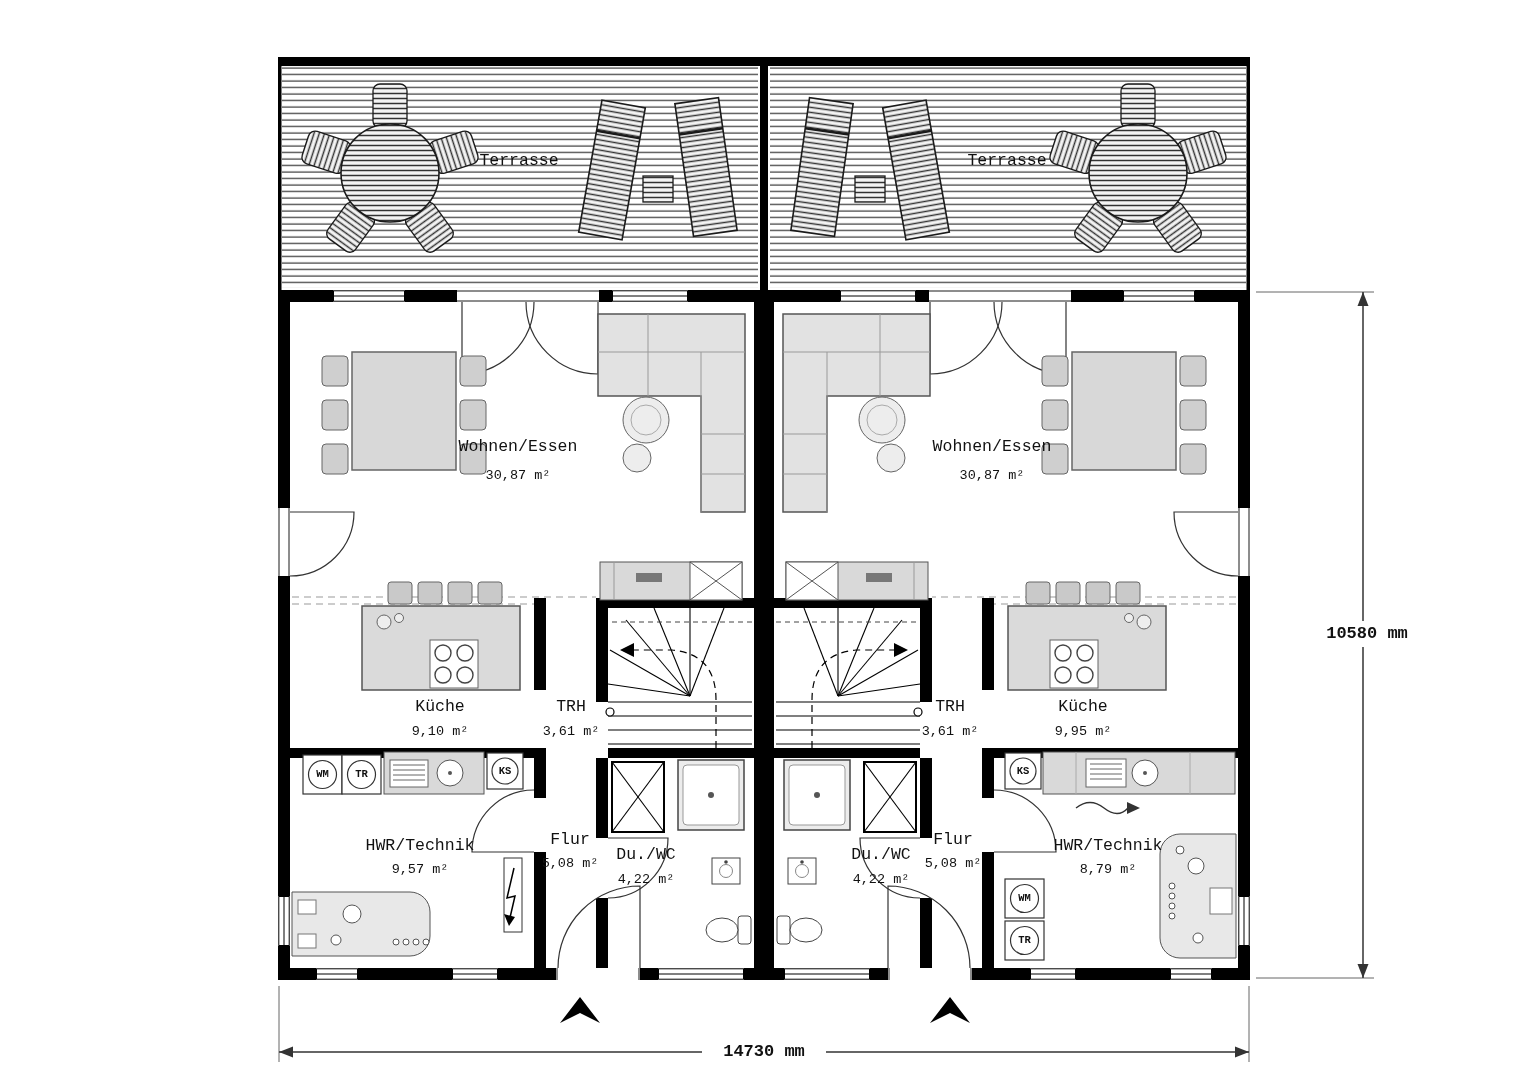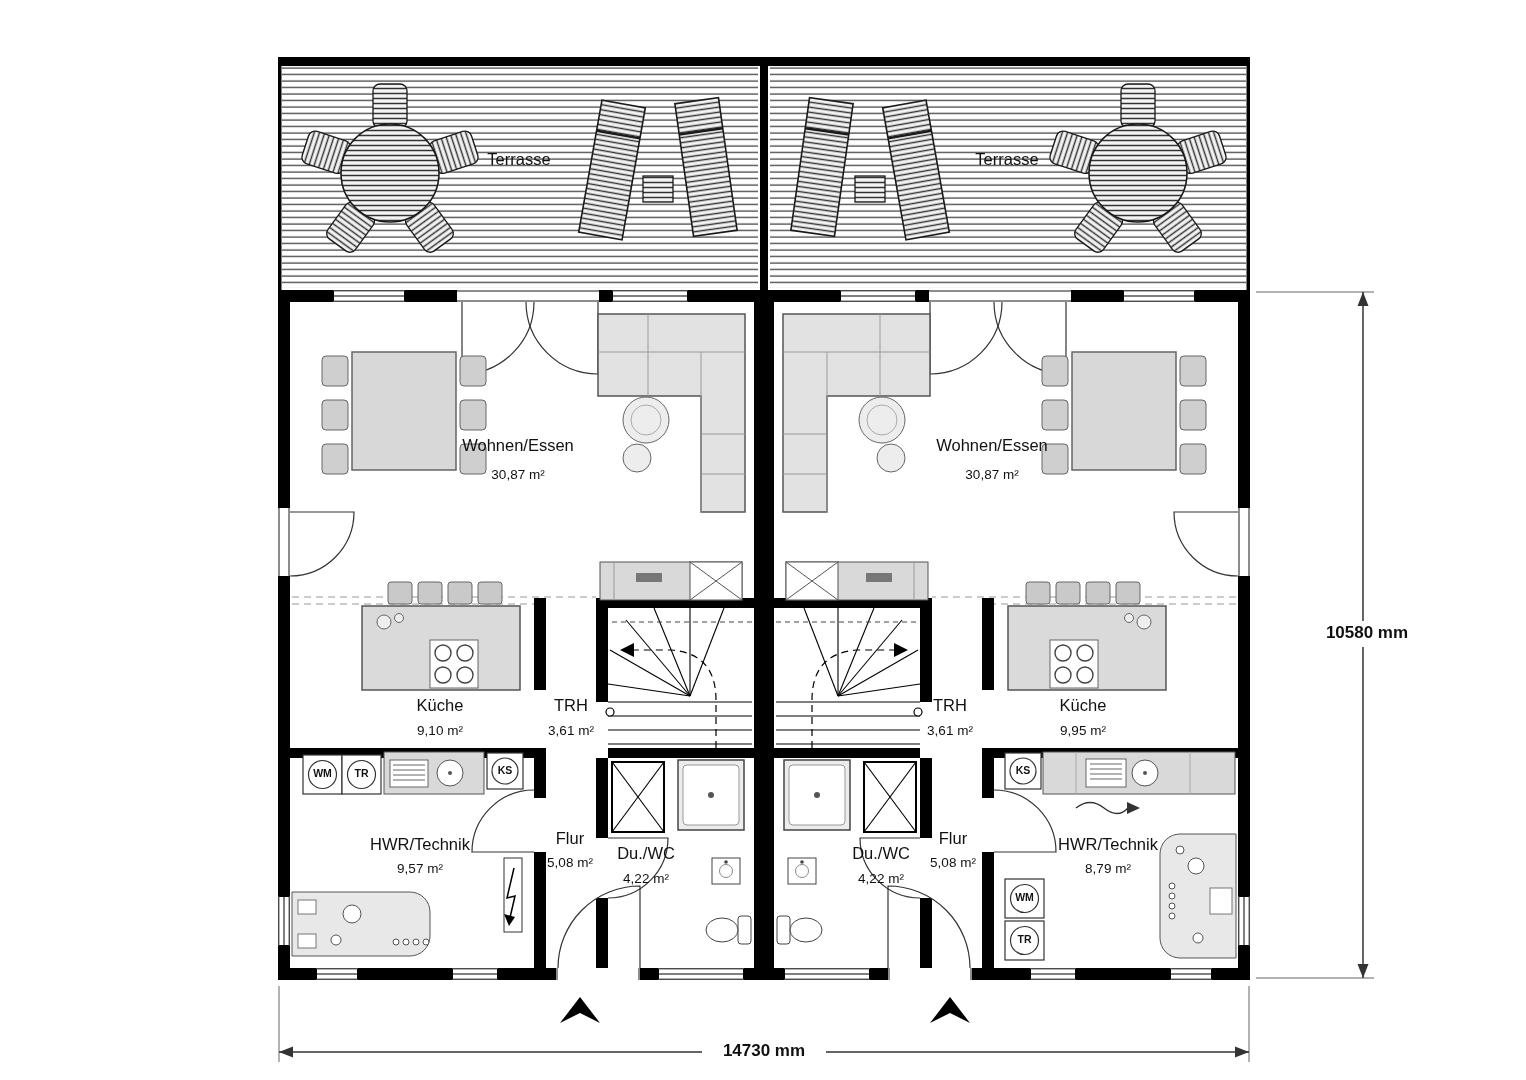--- a/index.html
+++ b/index.html
@@ -1,17 +1,17 @@
 <!DOCTYPE html>
 <html><head>
 <meta charset="utf-8">
 <style>
   html,body{margin:0;padding:0;background:#fff;}
   .canvas{position:relative;width:1526px;height:1080px;background:#fff;overflow:hidden;
-          font-family:Liberation Sans, sans-serif;}
+          font-family:Liberation Mono, monospace;}
   svg{display:block;}
   .labels text{text-anchor:middle;dominant-baseline:middle;fill:#111;}
   .t-room{font-size:16.5px;}
   .t-area{font-size:13.5px;}
   .t-small{font-size:10.5px;font-weight:bold;}
   .t-dim{font-size:17px;font-weight:600;}
 </style>
 </head>
 <body>
 

